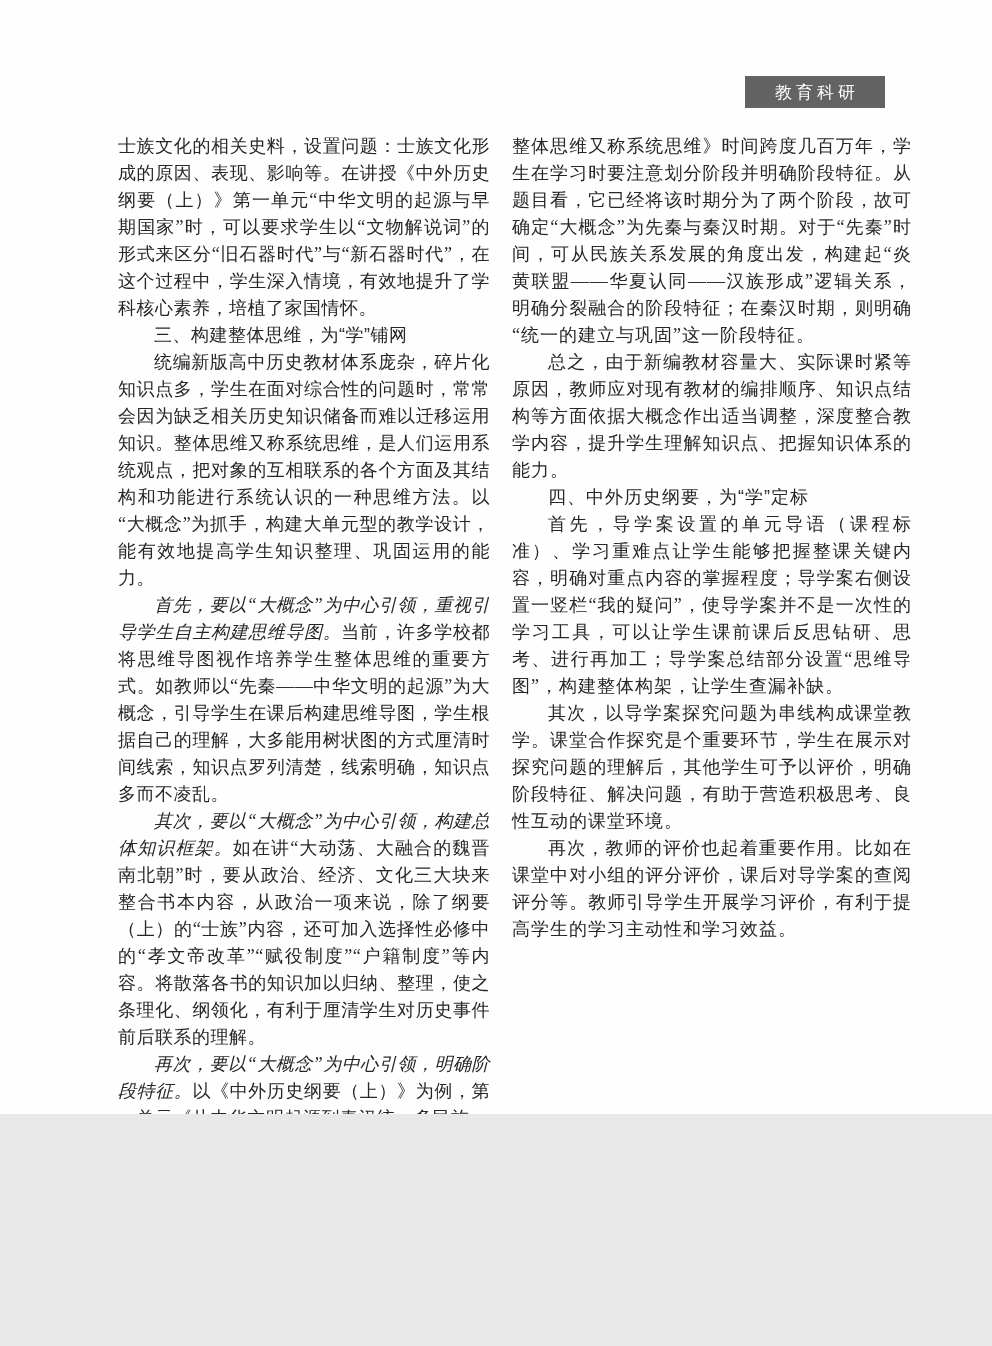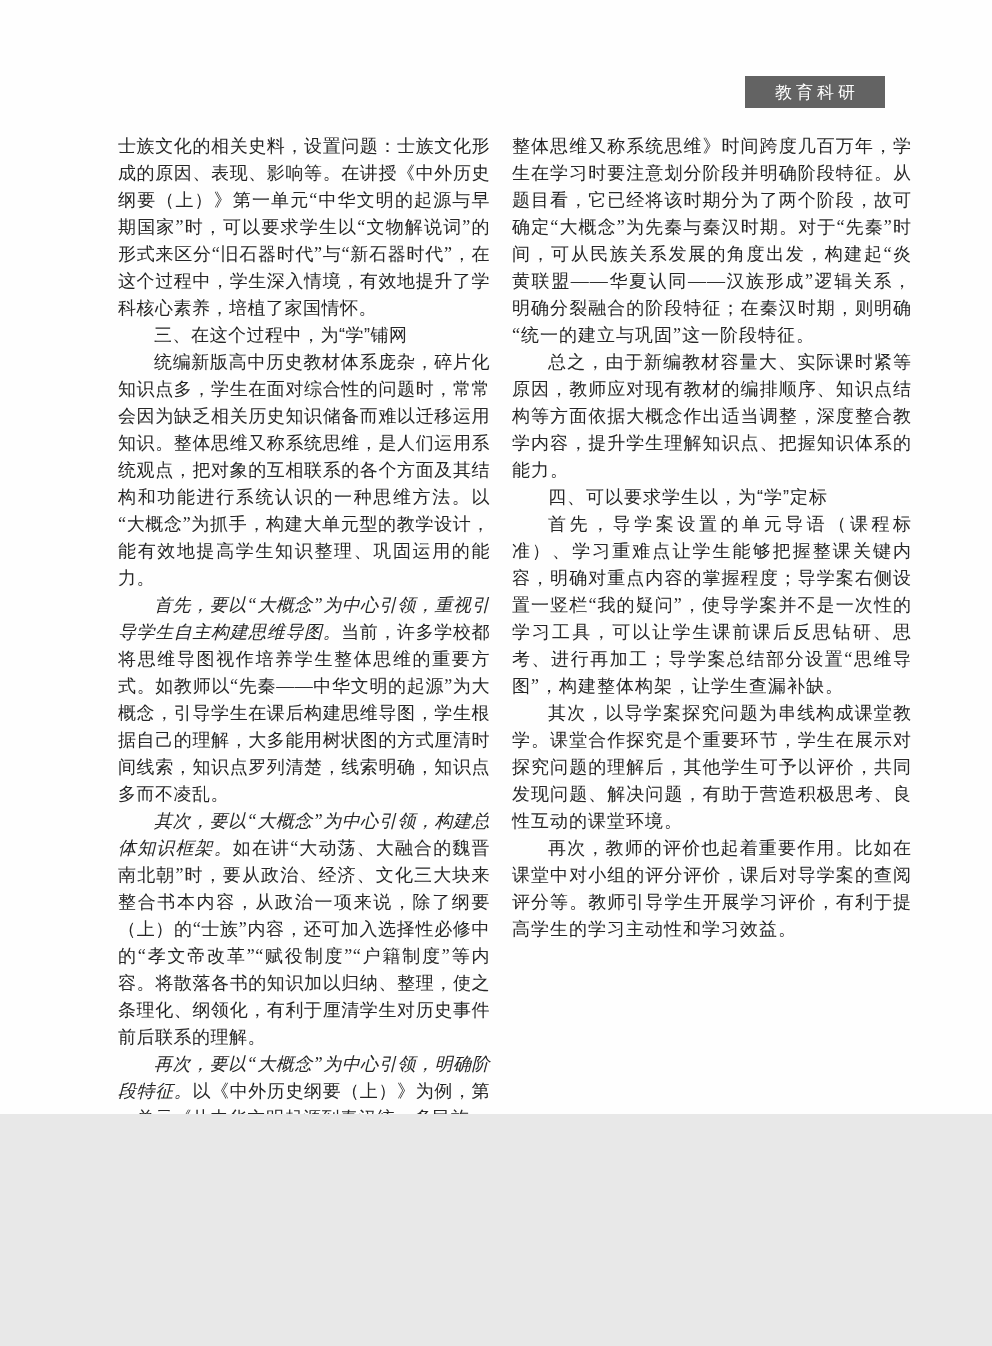--- a/index.html
+++ b/index.html
@@ -81,32 +81,32 @@
 </head>
 <body>
 
 <div class="page">
 
   <div class="header-badge">教育科研</div>
 
   <div class="content">
     <div class="column column-left">
         <p class="para no-indent">士族文化的相关史料，设置问题：士族文化形成的原因、表现、影响等。在讲授《中外历史纲要（上）》第一单元“中华文明的起源与早期国家”时，可以要求学生以“文物解说词”的形式来区分“旧石器时代”与“新石器时代”，在这个过程中，学生深入情境，有效地提升了学科核心素养，培植了家国情怀。</p>
-        <h3 class="heading">三、在这个过程中，为“学”铺网</h3>
+        <h3 class="heading">三、构建整体思维，为“学”铺网</h3>
         <p class="para">统编新版高中历史教材体系庞杂，碎片化知识点多，学生在面对综合性的问题时，常常会因为缺乏相关历史知识储备而难以迁移运用知识。整体思维又称系统思维，是人们运用系统观点，把对象的互相联系的各个方面及其结构和功能进行系统认识的一种思维方法。以“大概念”为抓手，构建大单元型的教学设计，能有效地提高学生知识整理、巩固运用的能力。</p>
         <p class="para"><span class="kai">首先，要以“大概念”为中心引领，重视引导学生自主构建思维导图。</span>当前，许多学校都将思维导图视作培养学生整体思维的重要方式。如教师以“先秦——中华文明的起源”为大概念，引导学生在课后构建思维导图，学生根据自己的理解，大多能用树状图的方式厘清时间线索，知识点罗列清楚，线索明确，知识点多而不凌乱。</p>
         <p class="para"><span class="kai">其次，要以“大概念”为中心引领，构建总体知识框架。</span>如在讲“大动荡、大融合的魏晋南北朝”时，要从政治、经济、文化三大块来整合书本内容，从政治一项来说，除了纲要（上）的“士族”内容，还可加入选择性必修中的“孝文帝改革”“赋役制度”“户籍制度”等内容。将散落各书的知识加以归纳、整理，使之条理化、纲领化，有利于厘清学生对历史事件前后联系的理解。</p>
         <p class="para"><span class="kai">再次，要以“大概念”为中心引领，明确阶段特征。</span>以《中外历史纲要（上）》为例，第一单元《从中华文明起源到秦汉统一多民族</p>
       </div>
     <div class="column column-right">
         <p class="para no-indent">整体思维又称系统思维》时间跨度几百万年，学生在学习时要注意划分阶段并明确阶段特征。从题目看，它已经将该时期分为了两个阶段，故可确定“大概念”为先秦与秦汉时期。对于“先秦”时间，可从民族关系发展的角度出发，构建起“炎黄联盟——华夏认同——汉族形成”逻辑关系，明确分裂融合的阶段特征；在秦汉时期，则明确“统一的建立与巩固”这一阶段特征。</p>
         <p class="para">总之，由于新编教材容量大、实际课时紧等原因，教师应对现有教材的编排顺序、知识点结构等方面依据大概念作出适当调整，深度整合教学内容，提升学生理解知识点、把握知识体系的能力。</p>
-        <h3 class="heading">四、可以要求学生以，为“学”定标</h3>
+        <h3 class="heading">四、中外历史纲要，为“学”定标</h3>
         <p class="para">首先，导学案设置的单元导语（课程标准）、学习重难点让学生能够把握整课关键内容，明确对重点内容的掌握程度；导学案右侧设置一竖栏“我的疑问”，使导学案并不是一次性的学习工具，可以让学生课前课后反思钻研、思考、进行再加工；导学案总结部分设置“思维导图”，构建整体构架，让学生查漏补缺。</p>
-        <p class="para">其次，以导学案探究问题为串线构成课堂教学。课堂合作探究是个重要环节，学生在展示对探究问题的理解后，其他学生可予以评价，共同发现问题、解决问题，有助于营造积极思考、良性互动的课堂环境。</p>
+        <p class="para">其次，以导学案探究问题为串线构成课堂教学。课堂合作探究是个重要环节，学生在展示对探究问题的理解后，其他学生可予以评价，明确阶段特征、解决问题，有助于营造积极思考、良性互动的课堂环境。</p>
         <p class="para">再次，教师的评价也起着重要作用。比如在课堂中对小组的评分评价，课后对导学案的查阅评分等。教师引导学生开展学习评价，有利于提高学生的学习主动性和学习效益。</p>
       </div>
   </div>
 
   <div class="footer">
     <span class="footer-text">2023.6·中小学素质教育</span>
     <span class="footer-badge">27</span>
   </div>
 
 </div>

